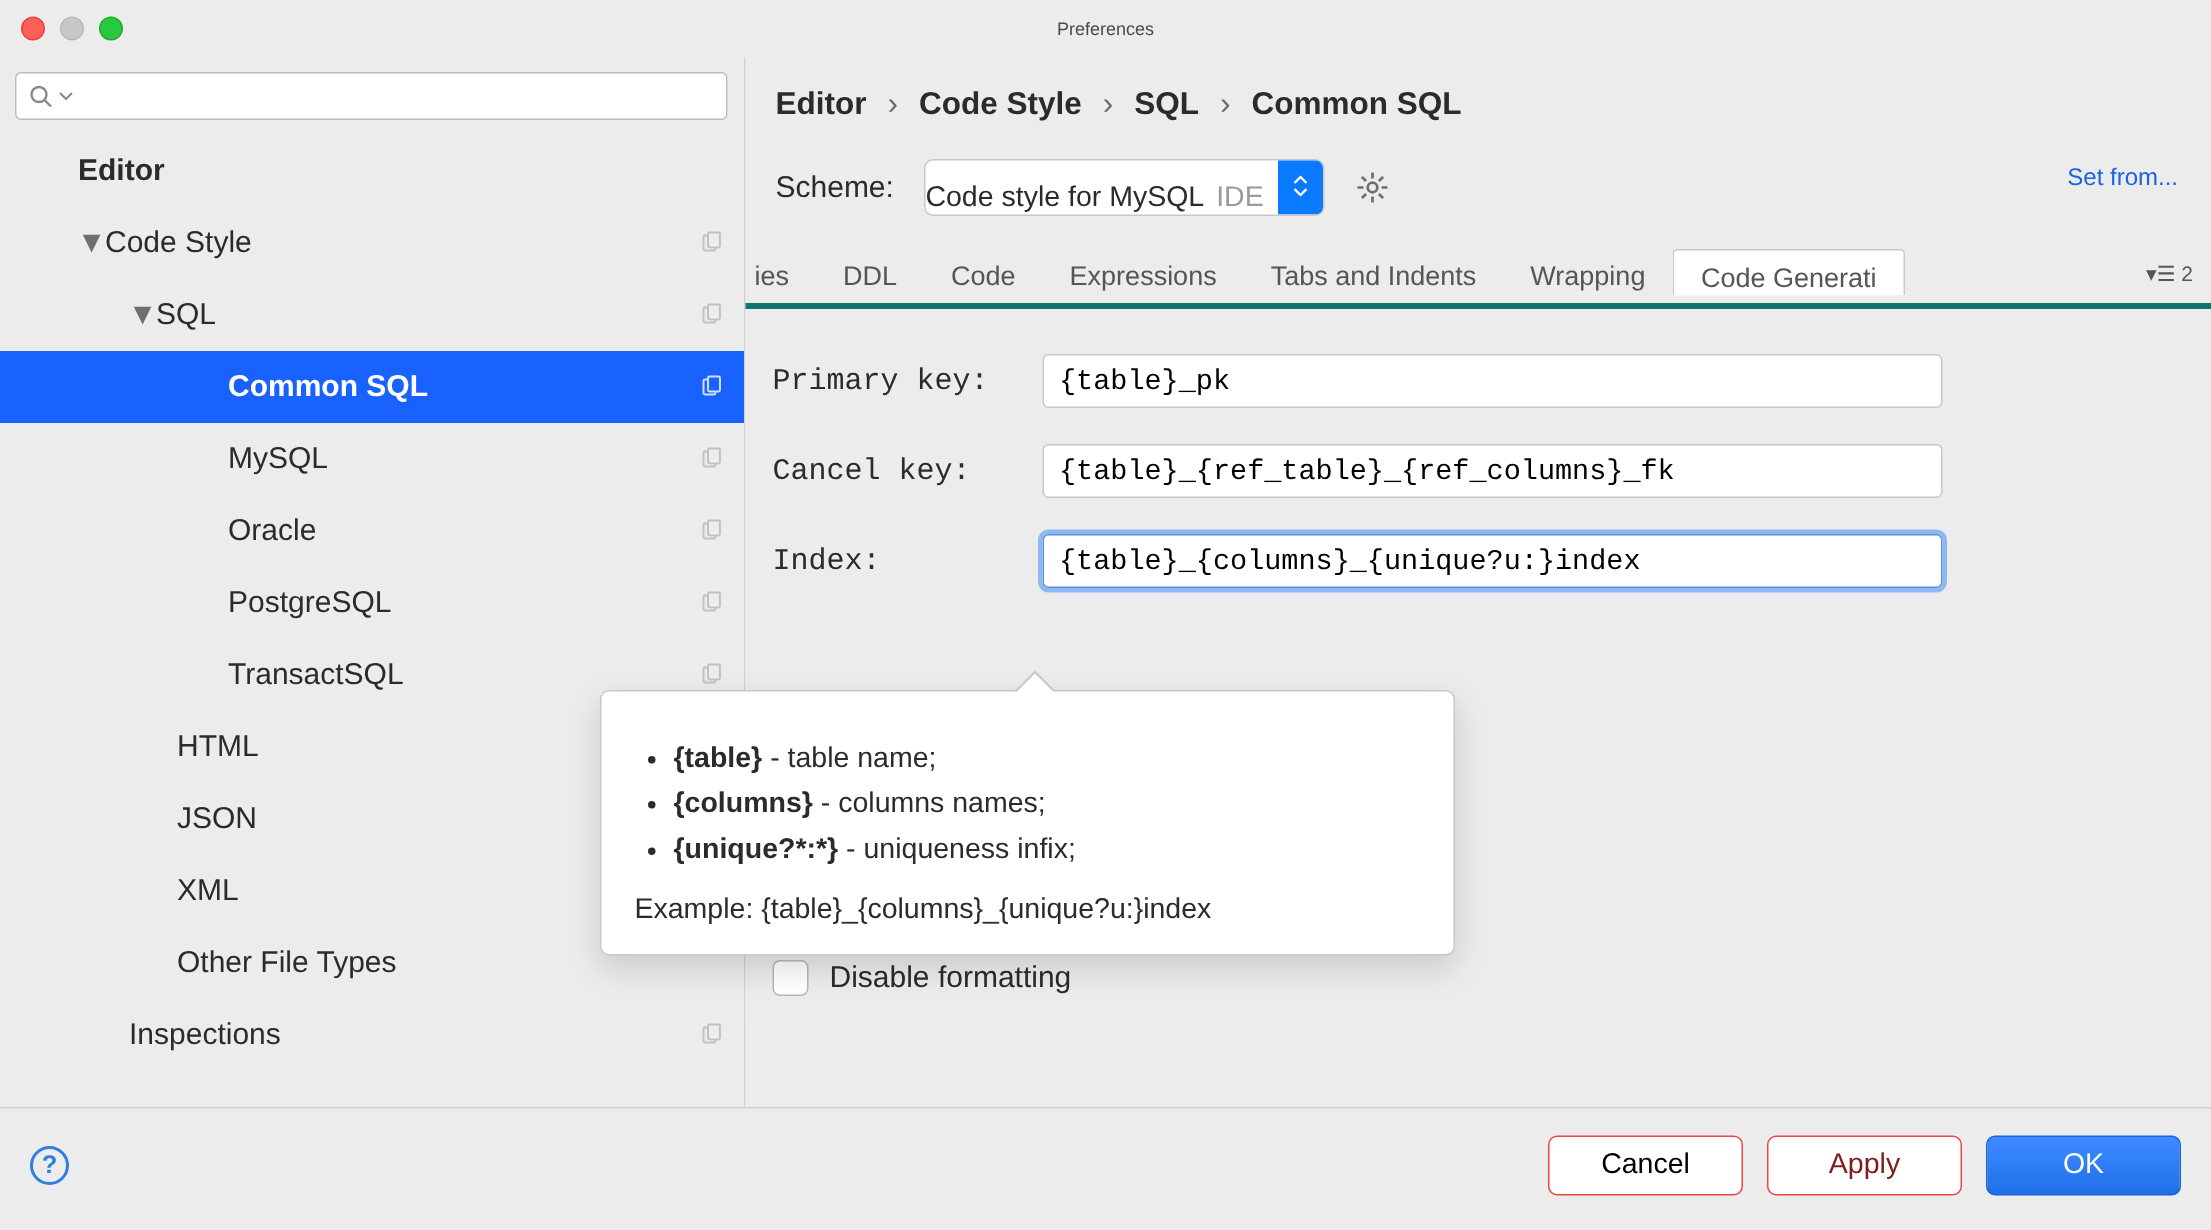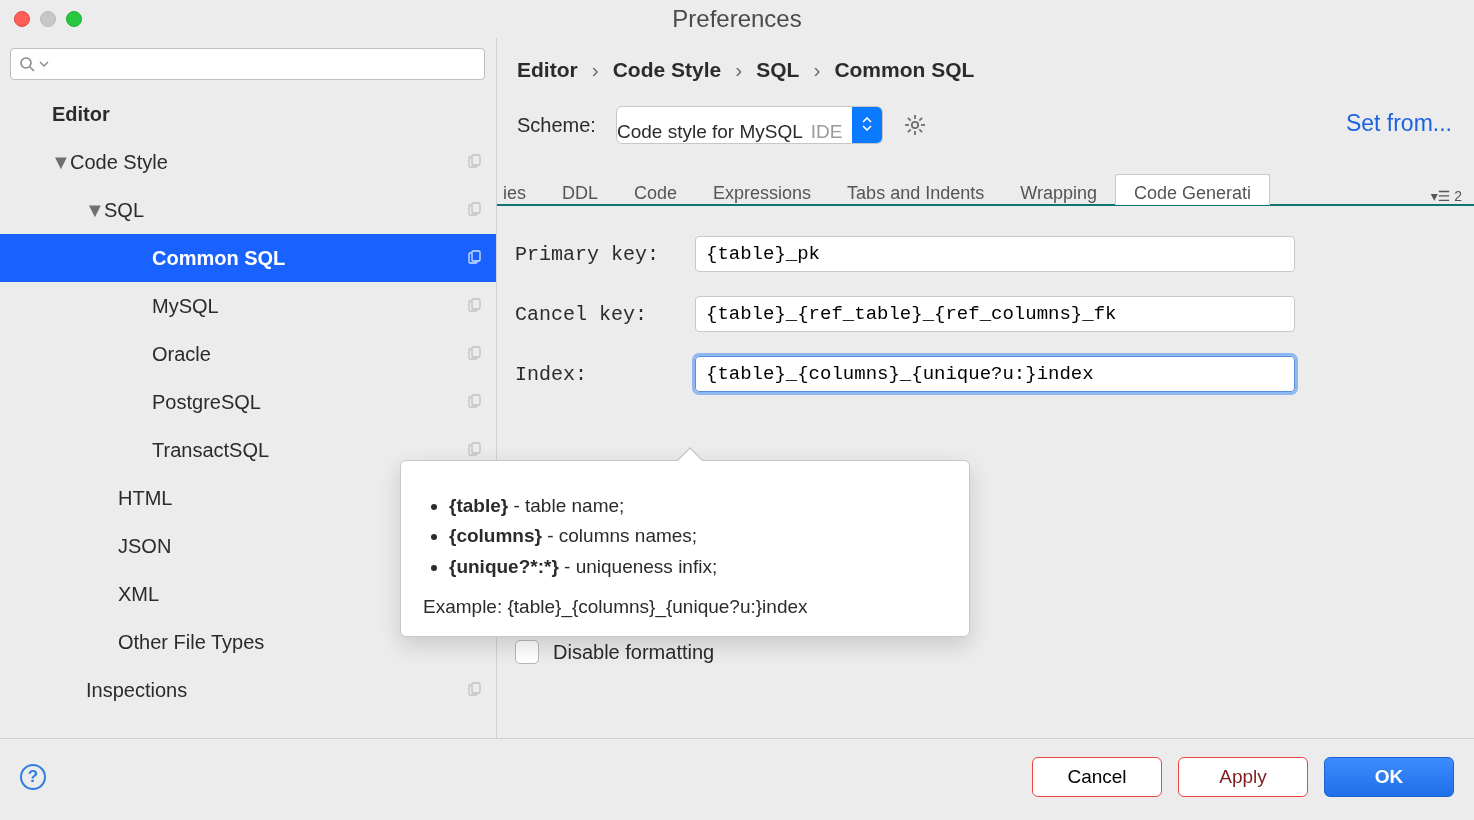--- a/index.html
+++ b/index.html
@@ -23,21 +23,21 @@
     position: relative;
     background: #ececec;
   }
   .traffic { display: flex; gap: 10px; }
   .dot { width: 16px; height: 16px; border-radius: 50%; }
   .dot-red { background: #ff5f57; border: 1px solid #e24640; }
   .dot-yellow { background: #c7c7c7; border: 1px solid #b8b8b8; }
   .dot-green { background: #28c840; border: 1px solid #1dad2b; }
   .title {
     position: absolute; left: 0; right: 0; text-align: center;
-    font-size: 24px; color: #4a4a4a;
+    font-size: 12px; color: #4a4a4a;
   }
 
   
   .main { display: flex; height: 700px; }
 
   
   .sidebar {
     width: 497px;
     background: #ececec;
     border-right: 1px solid #d0d0d0;
@@ -76,24 +76,24 @@
     background: #fff; border: 1px solid #c7c7c7; border-radius: 6px;
     height: 38px; padding: 0 0 0 0; font-size: 19px;
     overflow: hidden;
   }
   .scheme-select .ide { color: #9a9a9a; margin-left: 8px; }
   .scheme-caret {
     width: 30px; height: 38px; background: #0a7bff; margin-left: 10px;
     display: flex; flex-direction: column; align-items: center; justify-content: center; gap: 2px;
   }
   .gear { color: #6e6e6e; }
-  .setfrom { position: absolute; right: 22px; top: 8px; color: #1b63e0; font-size: 23px; cursor: pointer; }
-
-  
-  .tabs { display: flex; align-items: flex-end; height: 40px; border-bottom: 2px solid #0f766e; font-size: 18px; position: relative; }
+  .setfrom { position: absolute; right: 22px; top: 8px; color: #1b63e0; font-size: 16px; cursor: pointer; }
+
+  
+  .tabs { display: flex; align-items: flex-start; height: 40px; border-bottom: 4px solid #0f766e; font-size: 18px; position: relative; }
   .tabs .tab { padding: 8px 18px 0 18px; color: #555; cursor: pointer; white-space: nowrap; }
   .tabs .tab.cut-left { padding-left: 6px; }
   .tabs .tab.active { background: #fff; border: 1px solid #c9c9c9; border-bottom: 1px solid #fff; margin-bottom: -1px; border-radius: 3px 3px 0 0; }
   .tabs .overflow { margin-left: auto; padding: 8px 12px 0 12px; color: #555; font-size: 14px; }
 
   
   .form { background: #ececec; padding: 18px 0 0 18px; }
   .form-row { display: flex; align-items: center; height: 60px; font-family: Liberation Mono, monospace; }
   .form-row label { width: 180px; font-size: 20px; }
   .text-input {
@@ -127,21 +127,21 @@
   
   .footer {
     height: 76px; border-top: 1px solid #cfcfcf;
     display: flex; align-items: center; padding: 0 20px; gap: 16px;
     background: #ececec;
   }
   .help { width: 26px; height: 26px; border: 2px solid #2f7de1; color: #2f7de1; border-radius: 50%; display:flex;align-items:center;justify-content:center; font-size:17px; font-weight:700; }
   .spacer { flex: 1; }
   .btn { min-width: 130px; height: 40px; border-radius: 6px; font-size: 19px; border: 1px solid #ef4444; background: #fff; cursor: pointer; }
   .btn.disabled { color: #7f1d1d; }
-  .btn.primary { background: linear-gradient(#3d8bff,#1f6fe8); color: #fff; border-color: #1a62d6; font-weight: bold; }
+  .btn.primary { background: linear-gradient(#3d8bff,#1f6fe8); color: #fff; border-color: #1a62d6; }
 
   svg { display: block; }
 </style>
 </head>
 <body>
 
 <div class="titlebar">
   <div class="traffic">
     <div class="dot dot-red"></div>
     <div class="dot dot-yellow"></div>

